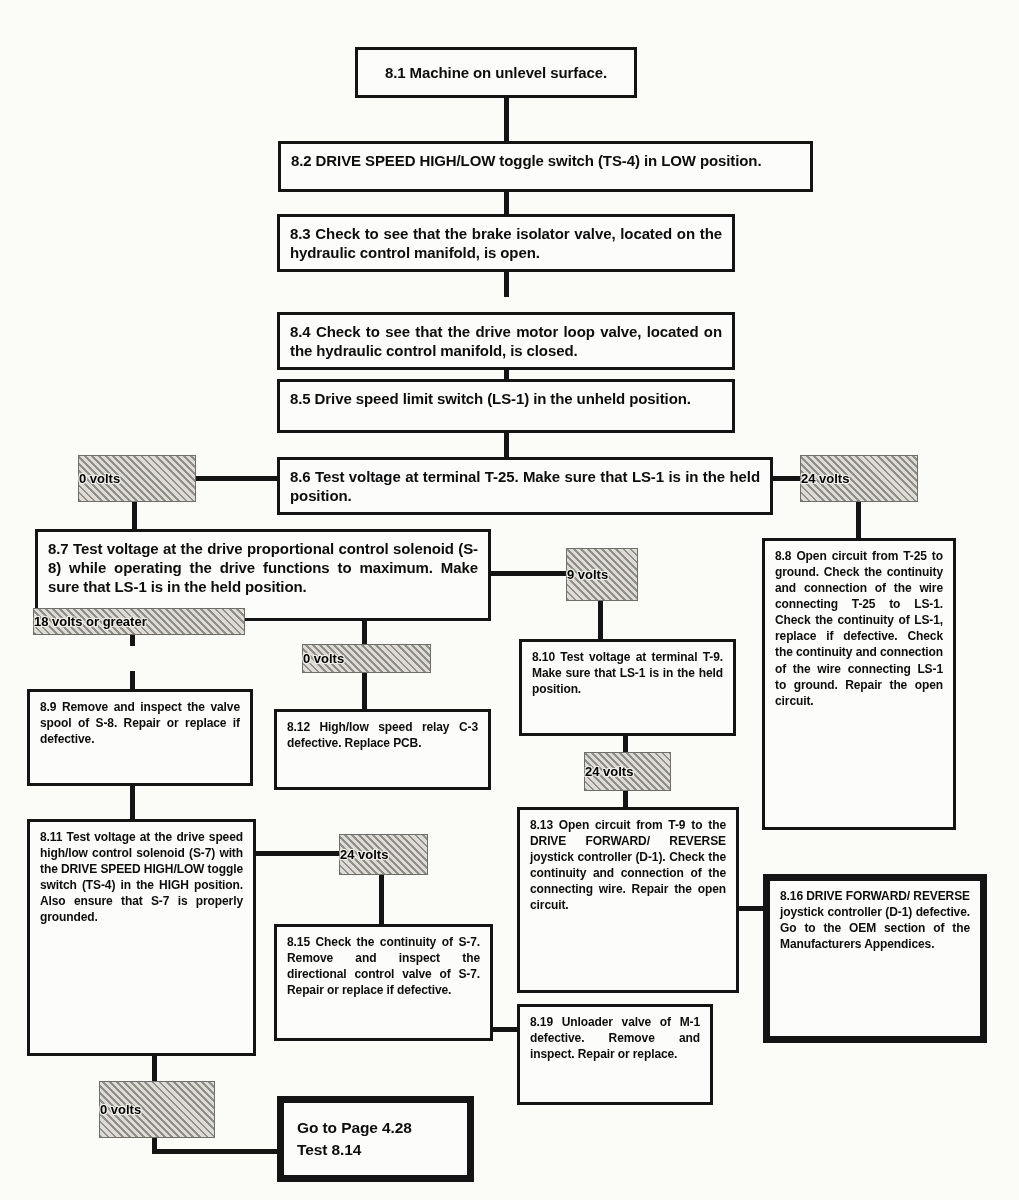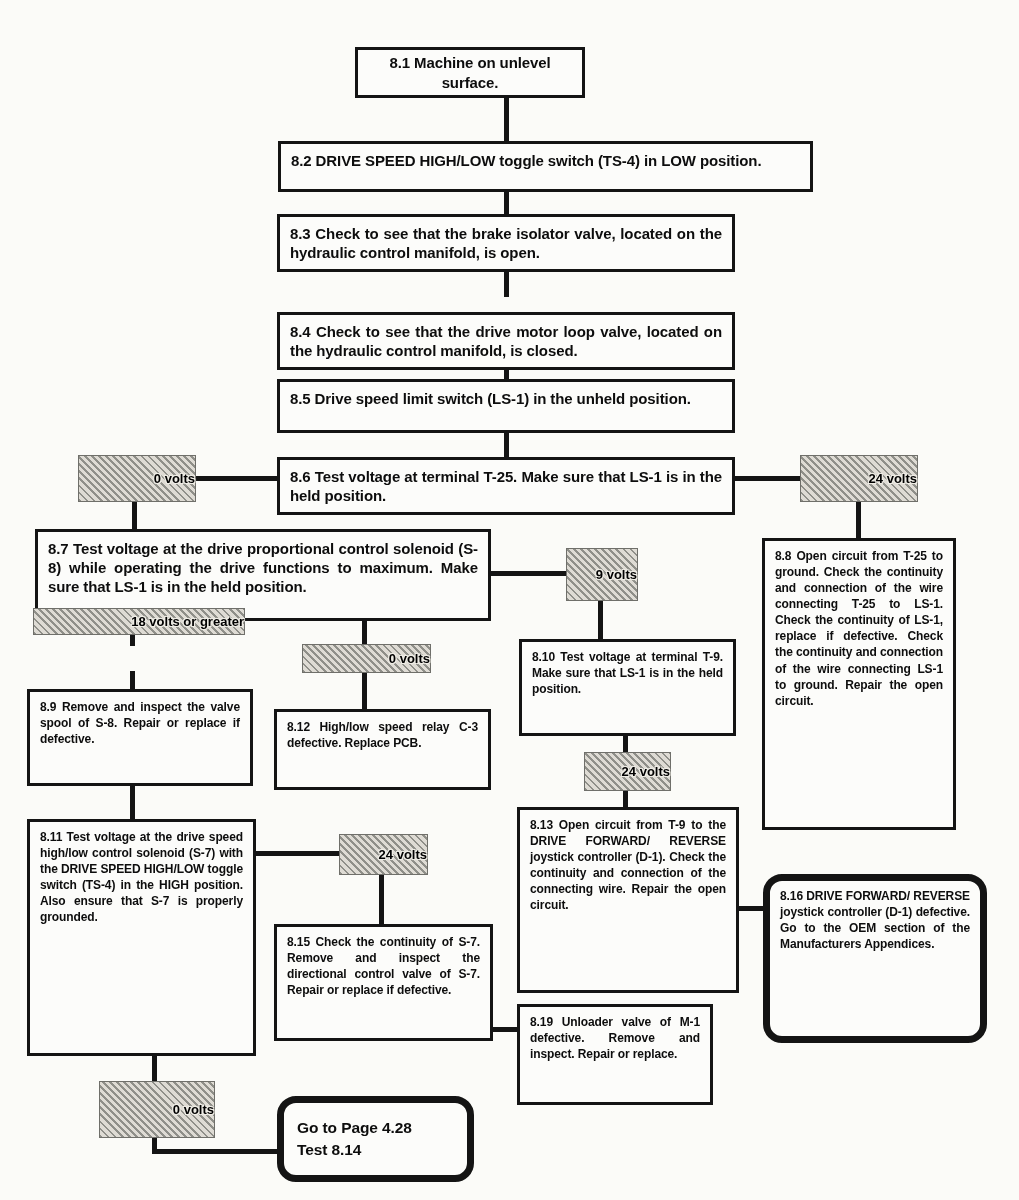--- a/index.html
+++ b/index.html
@@ -24,30 +24,30 @@
     padding: 7px 10px;
     text-align: justify;
     letter-spacing: -0.1px;
   }
   .box.wide { font-size: 15px; line-height: 1.28; }
   .box.narrow { font-size: 12px; line-height: 1.34; }
   .box.center {
     display: flex; align-items: center; justify-content: center;
     text-align: center;
   }
-  .box.thick { border-width: 7px; border-radius: 19px; }
+  .box.thick { border-width: 7px; }
   .box.goto {
     font-size: 15.5px; line-height: 1.45;
     white-space: pre-line; text-align: left;
     padding: 12px 13px;
     display: flex; align-items: center;
   }
   .hatch {
     position: absolute;
-    display: flex; align-items: center; justify-content: flex-end;
+    display: flex; align-items: center; justify-content: flex-start;
     border: 1px solid #6f6f6a;
     background: repeating-linear-gradient(45deg, #8f8f89 0px, #8f8f89 2px, #dedbd4 2px, #dedbd4 5px);
   }
   .hatch span {
     font-weight: 700; font-size: 13px; color: #000;
     white-space: nowrap;
     text-shadow: -1px -1px 0 #efede6, 1px -1px 0 #efede6,
                  -1px 1px 0 #efede6, 1px 1px 0 #efede6, 0 0 3px #efede6;
   }
   .edge { position: absolute; background: #141414; }
@@ -76,41 +76,41 @@
   <div class="edge" style="left:623px;top:734px;width:5px;height:20px"></div>
   <div class="edge" style="left:623px;top:789px;width:5px;height:20px"></div>
   <div class="edge" style="left:254px;top:851px;width:87px;height:5px"></div>
   <div class="edge" style="left:379px;top:873px;width:5px;height:53px"></div>
   <div class="edge" style="left:737px;top:906px;width:28px;height:5px"></div>
   <div class="edge" style="left:491px;top:1027px;width:28px;height:5px"></div>
   <div class="edge" style="left:152px;top:1054px;width:5px;height:29px"></div>
   <div class="edge" style="left:152px;top:1136px;width:5px;height:18px"></div>
   <div class="edge" style="left:152px;top:1149px;width:127px;height:5px"></div>
 
-  <div class="box wide center" style="left:355px;top:47px;width:230px;height:51px">
+  <div class="box wide center" style="left:355px;top:47px;width:282px;height:51px">
     <span>8.1  Machine on unlevel surface.</span>
   </div>
 
   <div class="box wide" style="left:278px;top:141px;width:535px;min-height:51px">
     <span>8.2 DRIVE SPEED HIGH/LOW toggle switch (TS-4) in LOW position.</span>
   </div>
 
   <div class="box wide" style="left:277px;top:214px;width:458px;min-height:55px">
     <span>8.3 Check to see that the brake isolator valve, located on the hydraulic control manifold, is open.</span>
   </div>
 
   <div class="box wide" style="left:277px;top:312px;width:458px;min-height:57px">
     <span>8.4 Check to see that the drive motor loop valve, located on the hydraulic control manifold, is closed.</span>
   </div>
 
   <div class="box wide" style="left:277px;top:379px;width:458px;min-height:54px">
     <span>8.5 Drive speed limit switch (LS-1) in the unheld position.</span>
   </div>
 
-  <div class="box wide" style="left:277px;top:457px;width:458px;min-height:51px">
+  <div class="box wide" style="left:277px;top:457px;width:496px;min-height:51px">
     <span>8.6 Test voltage at terminal T-25. Make sure that LS-1 is in the held position.</span>
   </div>
 
   <div class="box wide" style="left:35px;top:529px;width:456px;min-height:92px">
     <span>8.7  Test voltage at the drive proportional control solenoid (S-8) while operating the drive functions to maximum. Make sure that LS-1 is in the held position.</span>
   </div>
 
   <div class="box narrow" style="left:762px;top:538px;width:194px;min-height:292px">
     <span>8.8 Open circuit from T-25 to ground. Check the continuity and connection of the wire connecting T-25 to LS-1. Check the continuity of LS-1, replace if defective. Check the continuity and connection of the wire connecting LS-1 to ground. Repair the open circuit.</span>
   </div>

